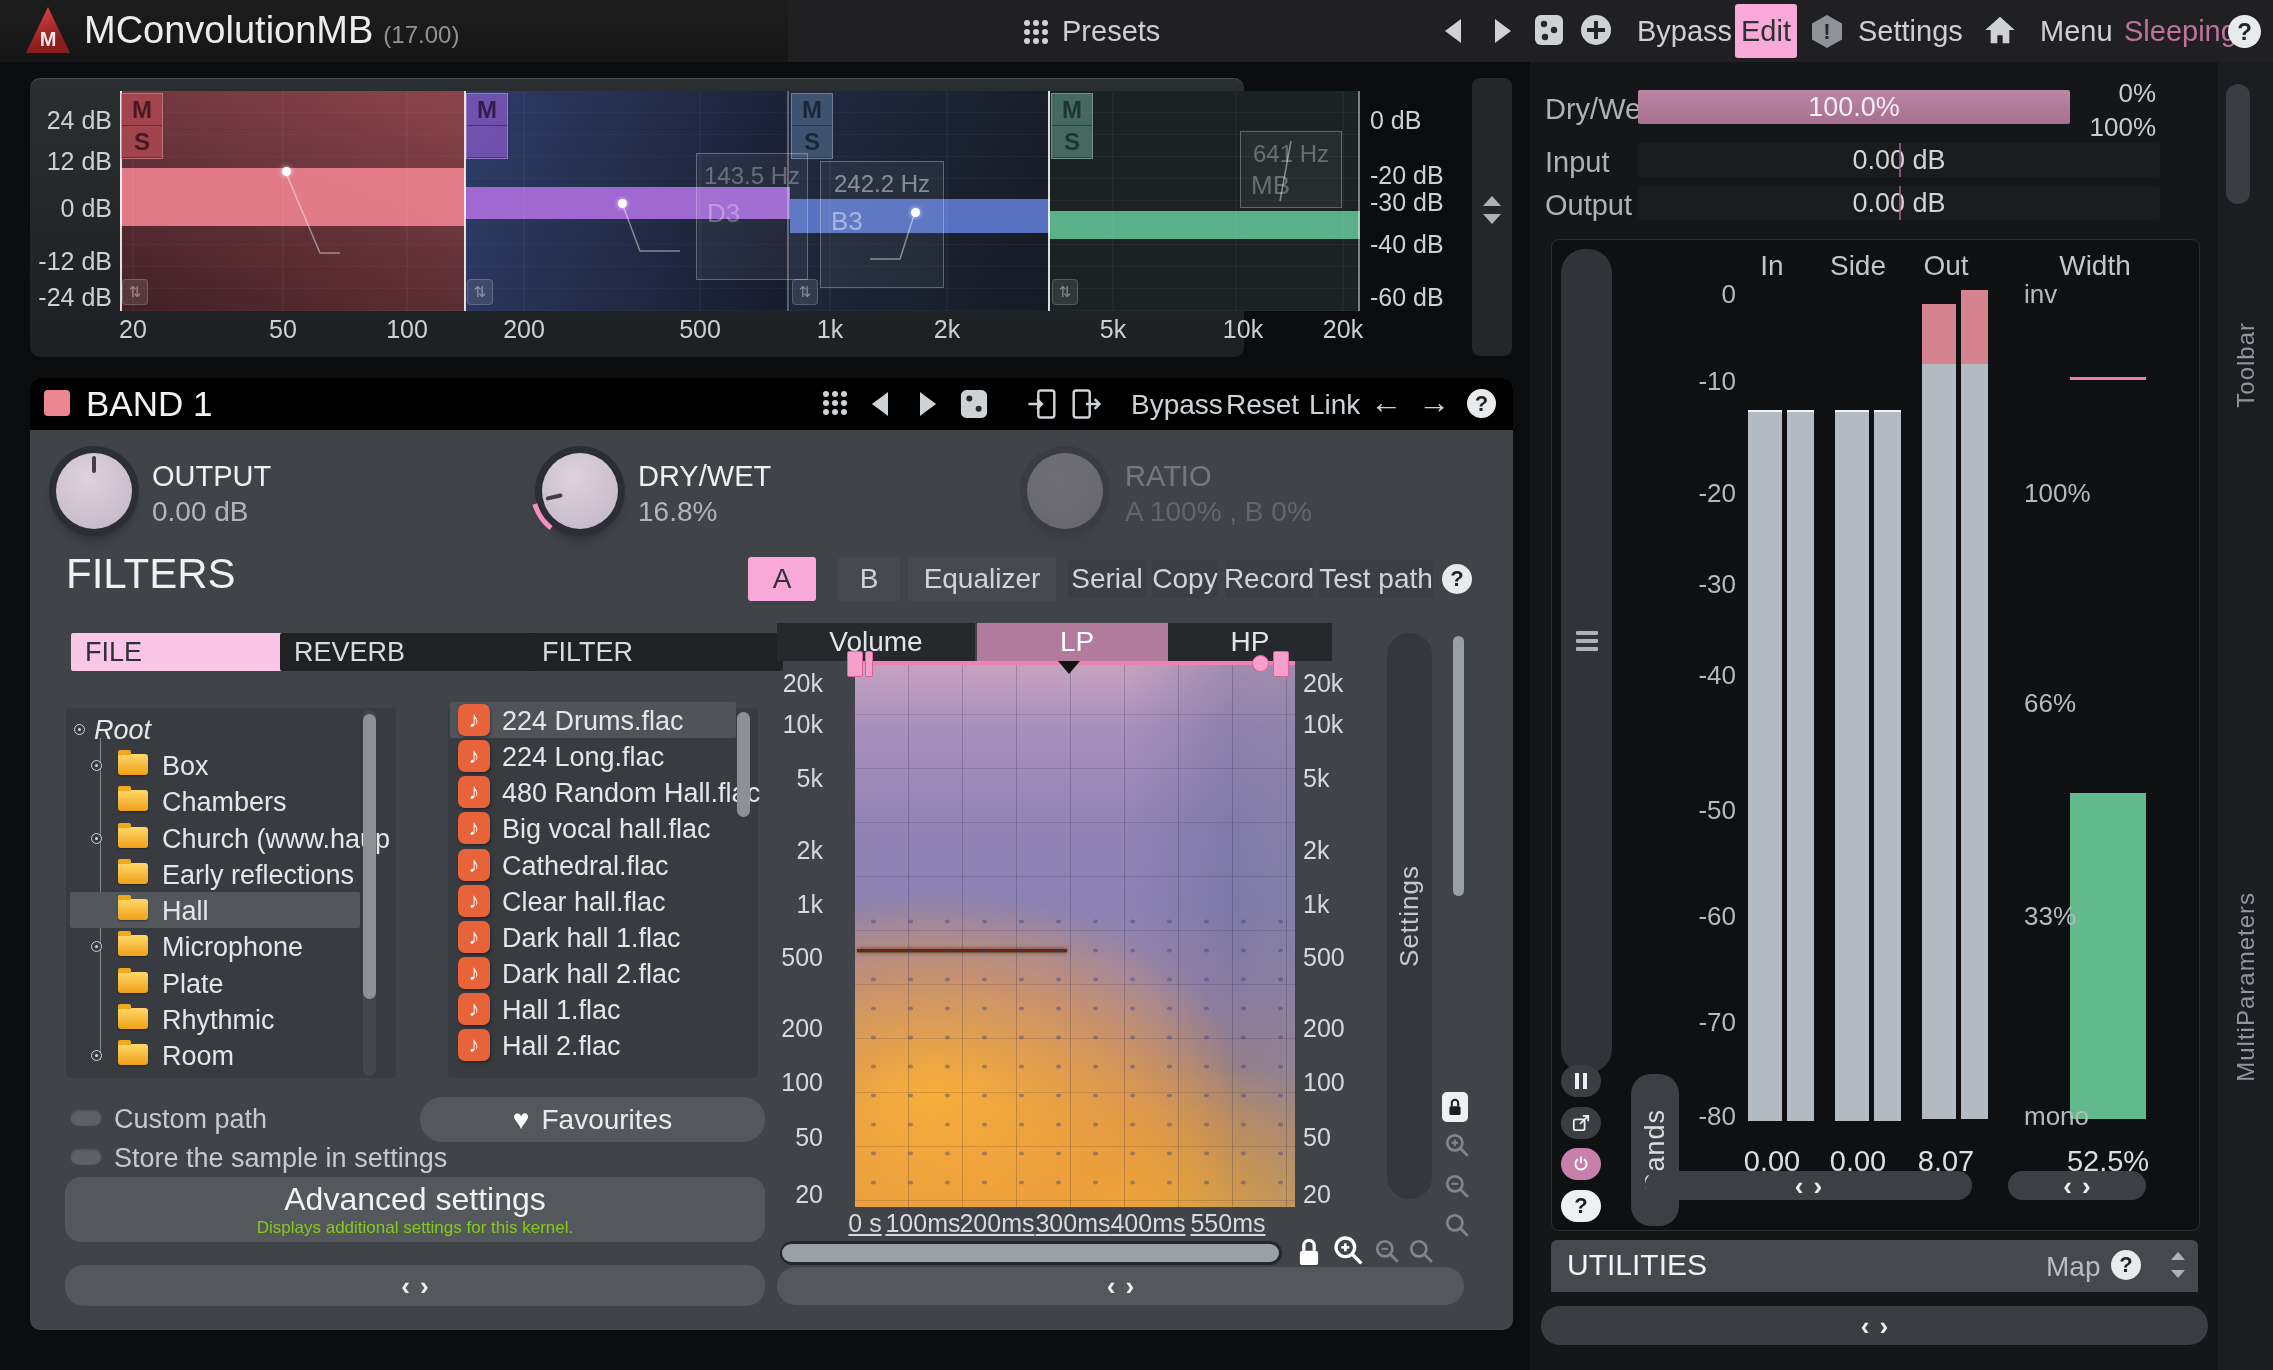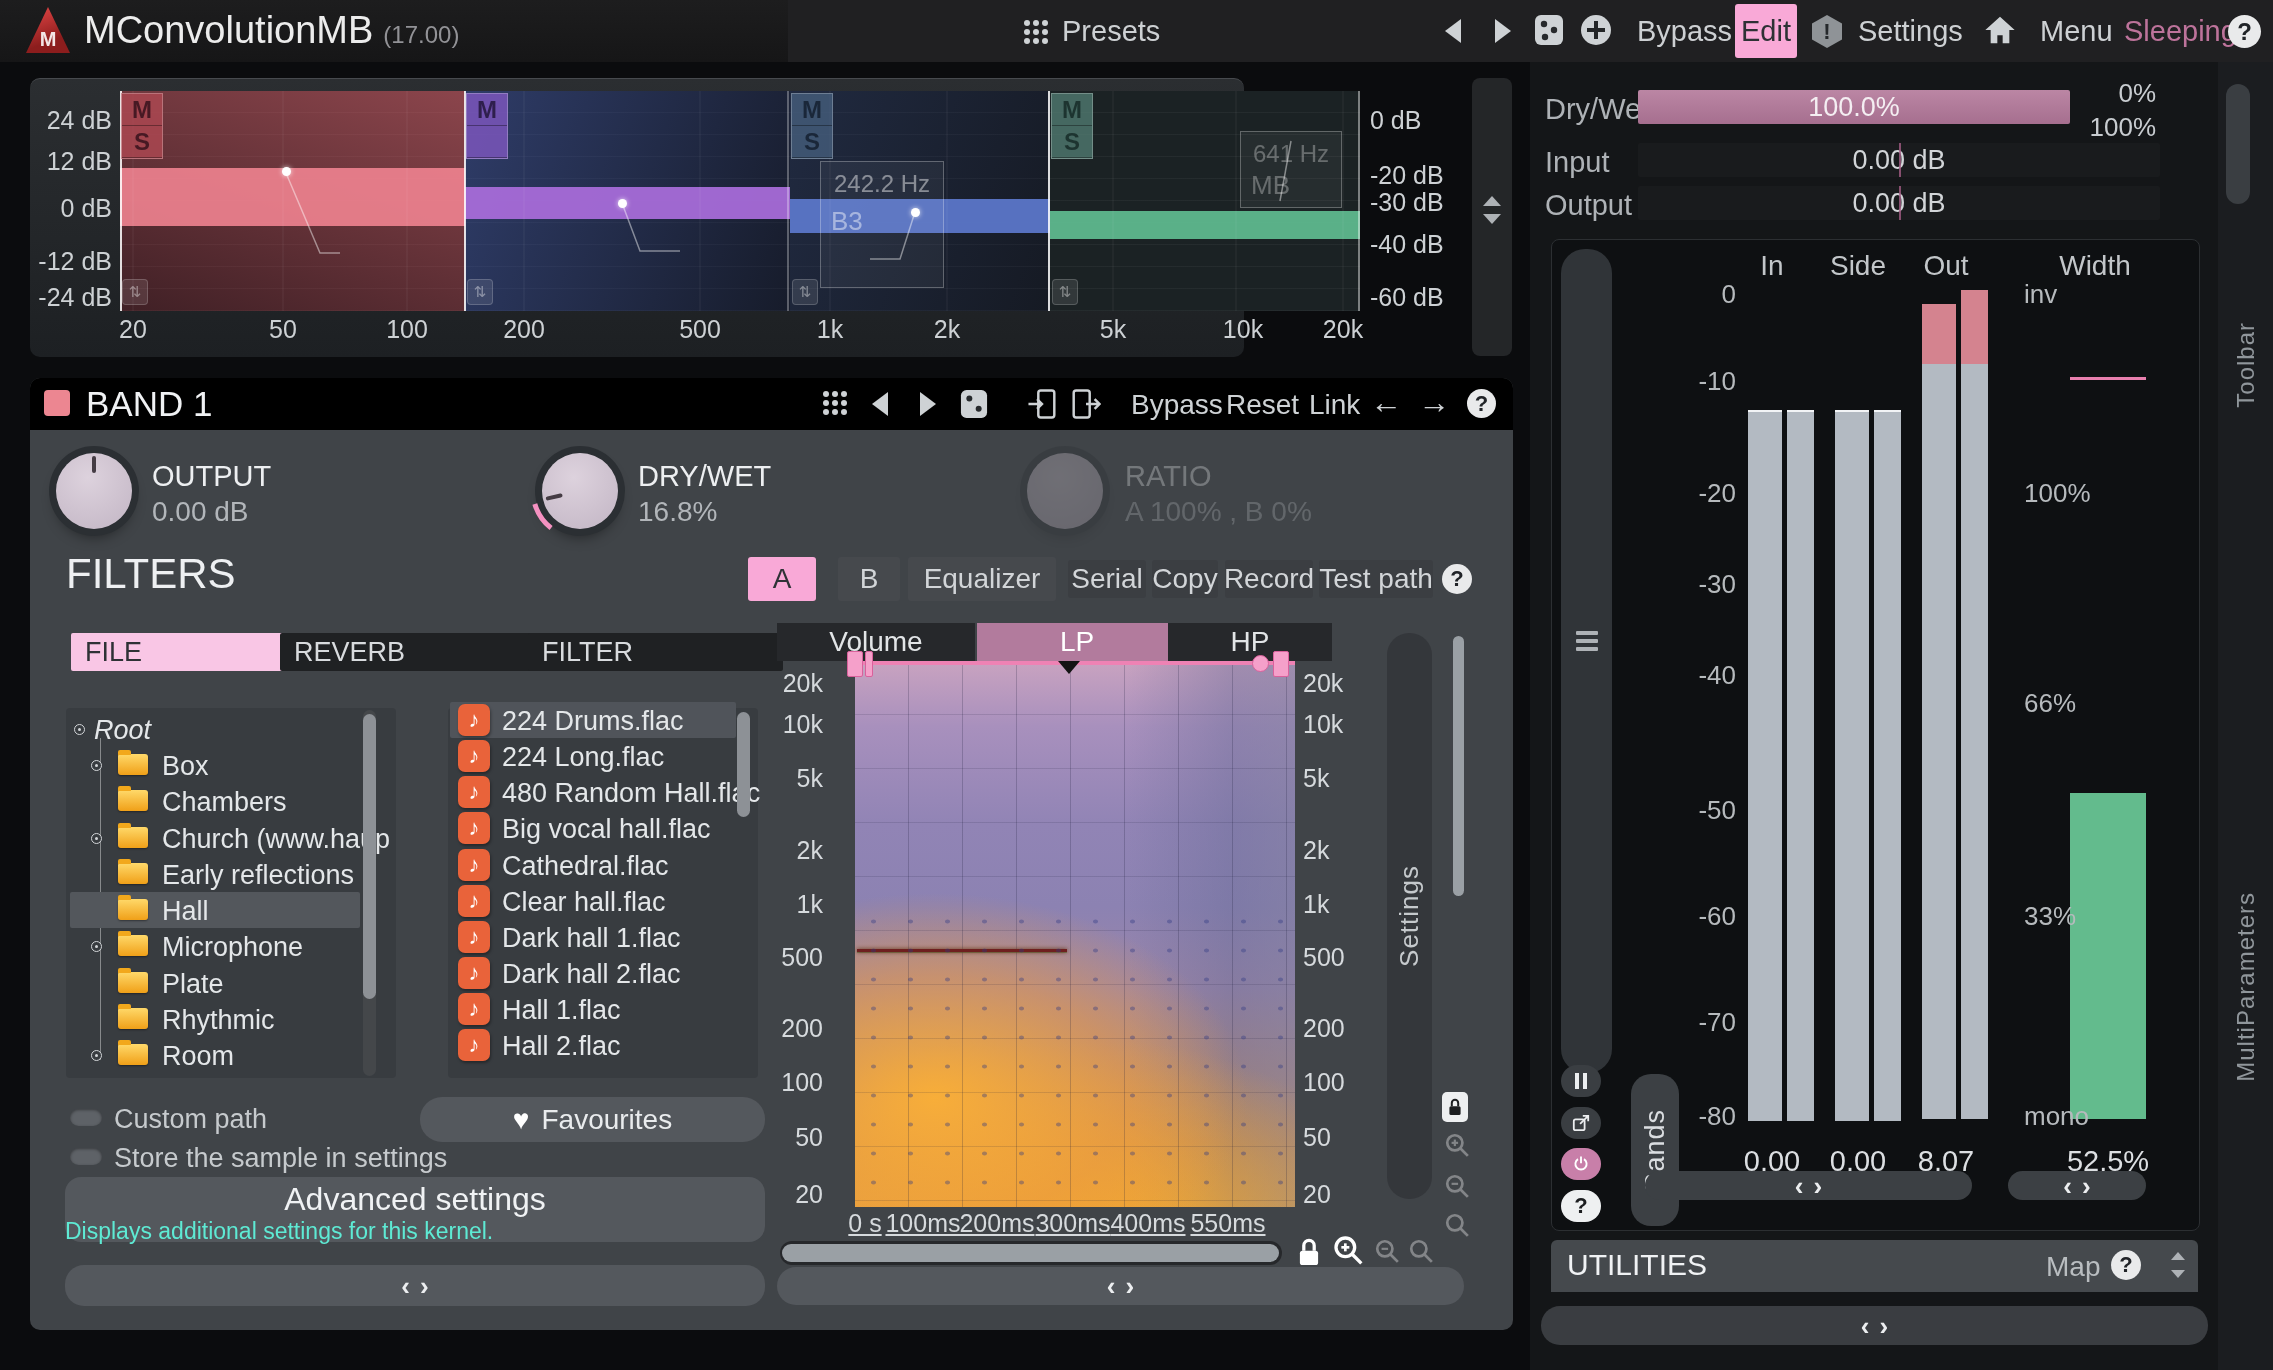--- a/index.html
+++ b/index.html
@@ -237,20 +237,24 @@
         </div>
       <div class="badge" style="left:931px;background:rgba(84,128,118,.75);color:rgba(22,44,40,.85)">
           <div>M</div>
           <div>S</div>
         </div>
 
       <div class="dot" style="left:162px;top:76px"></div>
       <div class="dot" style="left:498px;top:108px"></div>
       <div class="dot" style="left:791px;top:117px"></div>
 
+      <div class="ghost" style="left:576px;top:62px;width:110px;height:125px">
+        <div class="g1">143.5 Hz</div>
+          <div class="g2">D3</div>
+      </div>
       <div class="ghost" style="left:700px;top:70px;width:122px;height:125px;color:rgba(255,255,255,.45)">
         <div class="g1">242.2 Hz</div>
           <div class="g2">B3</div>
       </div>
       <div class="ghost" style="left:1120px;top:40px;width:100px;height:75px">
         <div class="g1">641 Hz</div>
           <div class="g2" style="top:38px">MB</div>
       </div>
 
       <div class="bhandle cen" style="left:2px;top:188px">⇅</div>
@@ -408,21 +412,21 @@
     <div class="tog" style="left:40px;top:731px"></div>
     <div class="toglbl lbl" style="left:84px;top:726px">Custom path</div>
     <div class="tog" style="left:40px;top:770px"></div>
     <div class="toglbl lbl" style="left:84px;top:765px">Store the sample in settings</div>
     <div class="bigbtn cen" style="left:390px;top:719px;width:345px;height:45px;border-radius:22px;gap:12px">
       <span style="font-size:28px;color:#fff">♥</span>
       <span style="font-size:28px;color:#e9ebed">Favourites</span>
     </div>
     <div class="bigbtn" style="left:35px;top:799px;width:700px;height:65px">
       <div style="text-align:center;font-size:32px;color:#f0f2f4;margin-top:4px">Advanced settings</div>
-      <div style="font-size:23px;color:#5eead4">Displays additional settings for this kernel.</div>
+      <div style="text-align:center;font-size:17px;color:#84cc16">Displays additional settings for this kernel.</div>
     </div>
     <div class="scrollpill" style="left:35px;top:887px;width:700px;height:41px">
       <span>‹</span>
         <span>›</span>
     </div>
 
     <div class="stab" style="left:747px;top:245px;width:198px">Volume</div>
     <div class="stab active" style="left:947px;top:245px;width:200px">LP</div>
     <div class="stab" style="left:1138px;top:245px;width:164px">HP</div>
 

